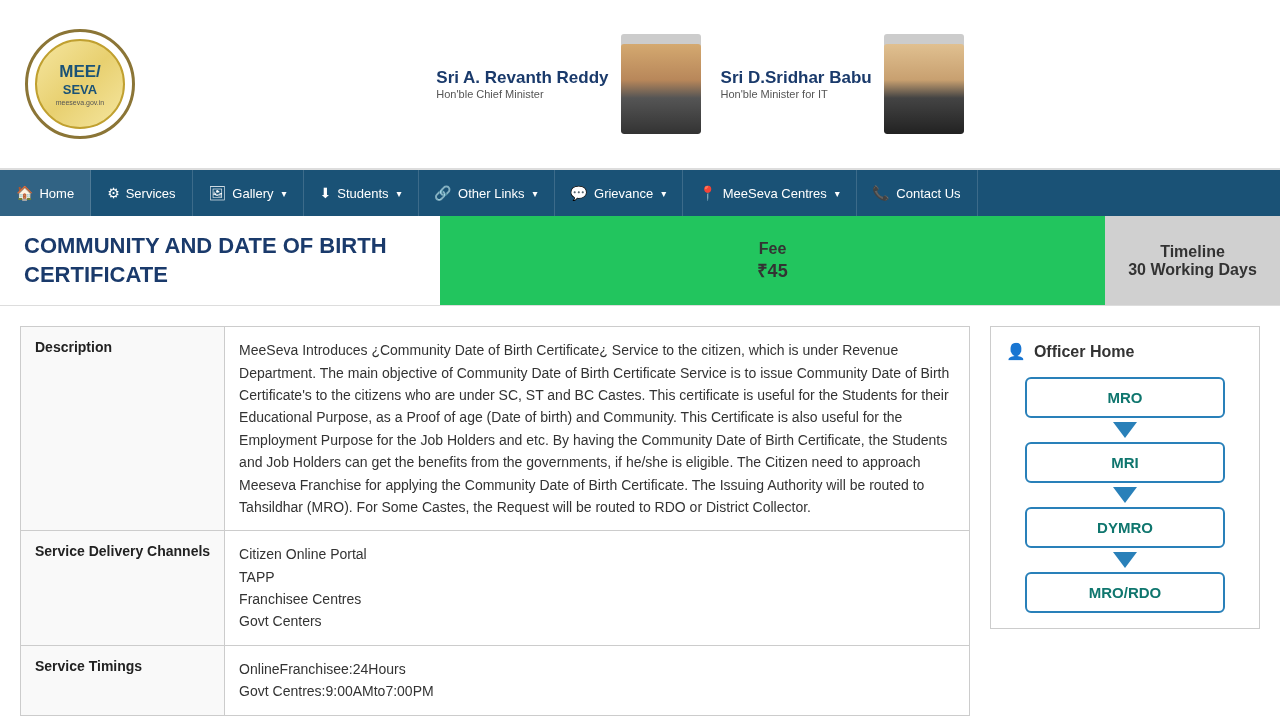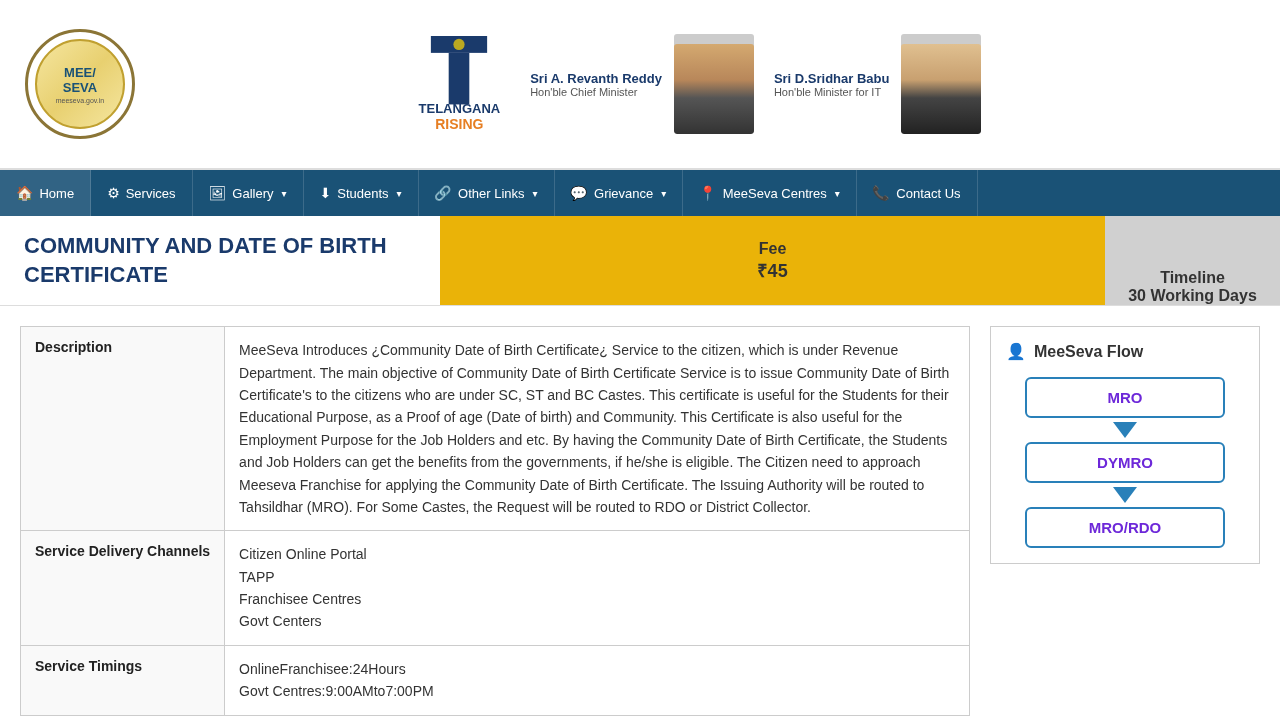--- a/index.html
+++ b/index.html
@@ -37,21 +37,21 @@
       width: 90px;
       height: 90px;
       border-radius: 50%;
       border: 2px solid #c0a030;
       display: flex;
       flex-direction: column;
       align-items: center;
       justify-content: center;
       background: linear-gradient(135deg, #f5e6a0 0%, #e8d070 50%, #f5e6a0 100%);
     }
-    .logo-mee { font-size: 13px; font-weight: bold; color: #1a5276; }
+    .logo-mee { font-size: 17px; font-weight: bold; color: #1a5276; }
     .logo-seva { font-size: 13px; font-weight: bold; color: #1a5276; }
     .logo-text-bottom { font-size: 7px; color: #555; margin-top: 2px; }
 
     .header-center {
       flex: 1;
       display: flex;
       align-items: center;
       justify-content: center;
       gap: 30px;
     }
@@ -75,21 +75,21 @@
     }
     .minister-info {
       display: flex;
       align-items: center;
       gap: 12px;
     }
     .minister-text {
       text-align: left;
     }
     .minister-name {
-      font-size: 13px;
+      font-size: 17px;
       font-weight: bold;
       color: #1a3a6b;
     }
     .minister-title {
       font-size: 11px;
       color: #555;
     }
     .minister-avatar {
       width: 80px;
       height: 100px;
@@ -153,21 +153,21 @@
     }
     .page-title {
       font-size: 22px;
       font-weight: bold;
       color: #1a3a6b;
       line-height: 1.3;
       text-transform: uppercase;
     }
     .fee-section {
       flex: 1;
-      background: #eab308;
+      background: #22c55e;
       display: flex;
       flex-direction: column;
       align-items: center;
       justify-content: center;
       padding: 10px;
     }
     .fee-label {
       font-size: 16px;
       font-weight: bold;
       color: #333;
@@ -176,21 +176,21 @@
       font-size: 18px;
       font-weight: bold;
       color: #333;
     }
     .timeline-section {
       flex: 0 0 175px;
       background: #d0d0d0;
       display: flex;
       flex-direction: column;
       align-items: center;
-      justify-content: flex-end;
+      justify-content: center;
       padding: 0;
     }
     .timeline-label {
       font-size: 16px;
       font-weight: bold;
       color: #333;
     }
     .timeline-value {
       font-size: 16px;
       font-weight: bold;
@@ -253,21 +253,21 @@
       flex-direction: column;
       align-items: center;
     }
     .flow-box {
       width: 200px;
       border: 2px solid #2980b9;
       border-radius: 6px;
       padding: 10px 20px;
       text-align: center;
       font-weight: bold;
-      color: #6d28d9;
+      color: #0f766e;
       font-size: 15px;
       background: #fff;
     }
     .flow-arrow {
       width: 0;
       height: 0;
       border-left: 12px solid transparent;
       border-right: 12px solid transparent;
       border-top: 16px solid #2980b9;
       margin: 4px 0;
@@ -281,33 +281,20 @@
     <div class="logo-circle">
       <div class="logo-circle-inner">
         <div class="logo-mee">MEE/</div>
         <div class="logo-seva">SEVA</div>
         <div class="logo-text-bottom">meeseva.gov.in</div>
       </div>
     </div>
   </div>
 
   <div class="header-center">
-    <div class="telangana-logo">
-      <div class="t-shape">
-        <svg width="60" height="80" viewBox="0 0 60 80">
-          <rect x="0" y="0" width="60" height="18" fill="#1a3a6b"></rect>
-          <rect x="19" y="18" width="22" height="55" fill="#1a3a6b"></rect>
-          <circle cx="30" cy="9" r="6" fill="#ffd700" opacity="0.7"></circle>
-        </svg>
-      </div>
-      <div style="text-align:center; margin-top:-10px;">
-        <div style="font-size:13px; font-weight:bold; color:#1a3a6b;">TELANGANA</div>
-        <div style="font-size:14px; font-weight:bold; color:#e67e22;">RISING</div>
-      </div>
-    </div>
 
     <div class="header-ministers">
       <div class="minister-info">
         <div class="minister-text">
           <div class="minister-name">Sri A. Revanth Reddy</div>
           <div class="minister-title">Hon'ble Chief Minister</div>
         </div>
         <div class="minister-avatar">
           <div class="avatar-silhouette"></div>
         </div>
@@ -402,28 +389,32 @@
         <div>Govt Centres:9:00AMto7:00PM</div>
       </td>
     </tr>
 
   </tbody>
     </table>
 
   <div class="officer-flow-panel">
     <div class="officer-flow-title">
       <span class="officer-flow-icon">👤</span>
-      <span>MeeSeva Flow</span>
+      <span>Officer Home</span>
     </div>
 
     <div class="flow-step">
       <div class="flow-box">MRO</div>
       <div class="flow-arrow"></div>
     </div>
     <div class="flow-step">
+      <div class="flow-box">MRI</div>
+      <div class="flow-arrow"></div>
+    </div>
+    <div class="flow-step">
       <div class="flow-box">DYMRO</div>
       <div class="flow-arrow"></div>
     </div>
     <div class="flow-step">
       <div class="flow-box">MRO/RDO</div>
     </div>
   </div>
 </div>
 
 </body></html>

